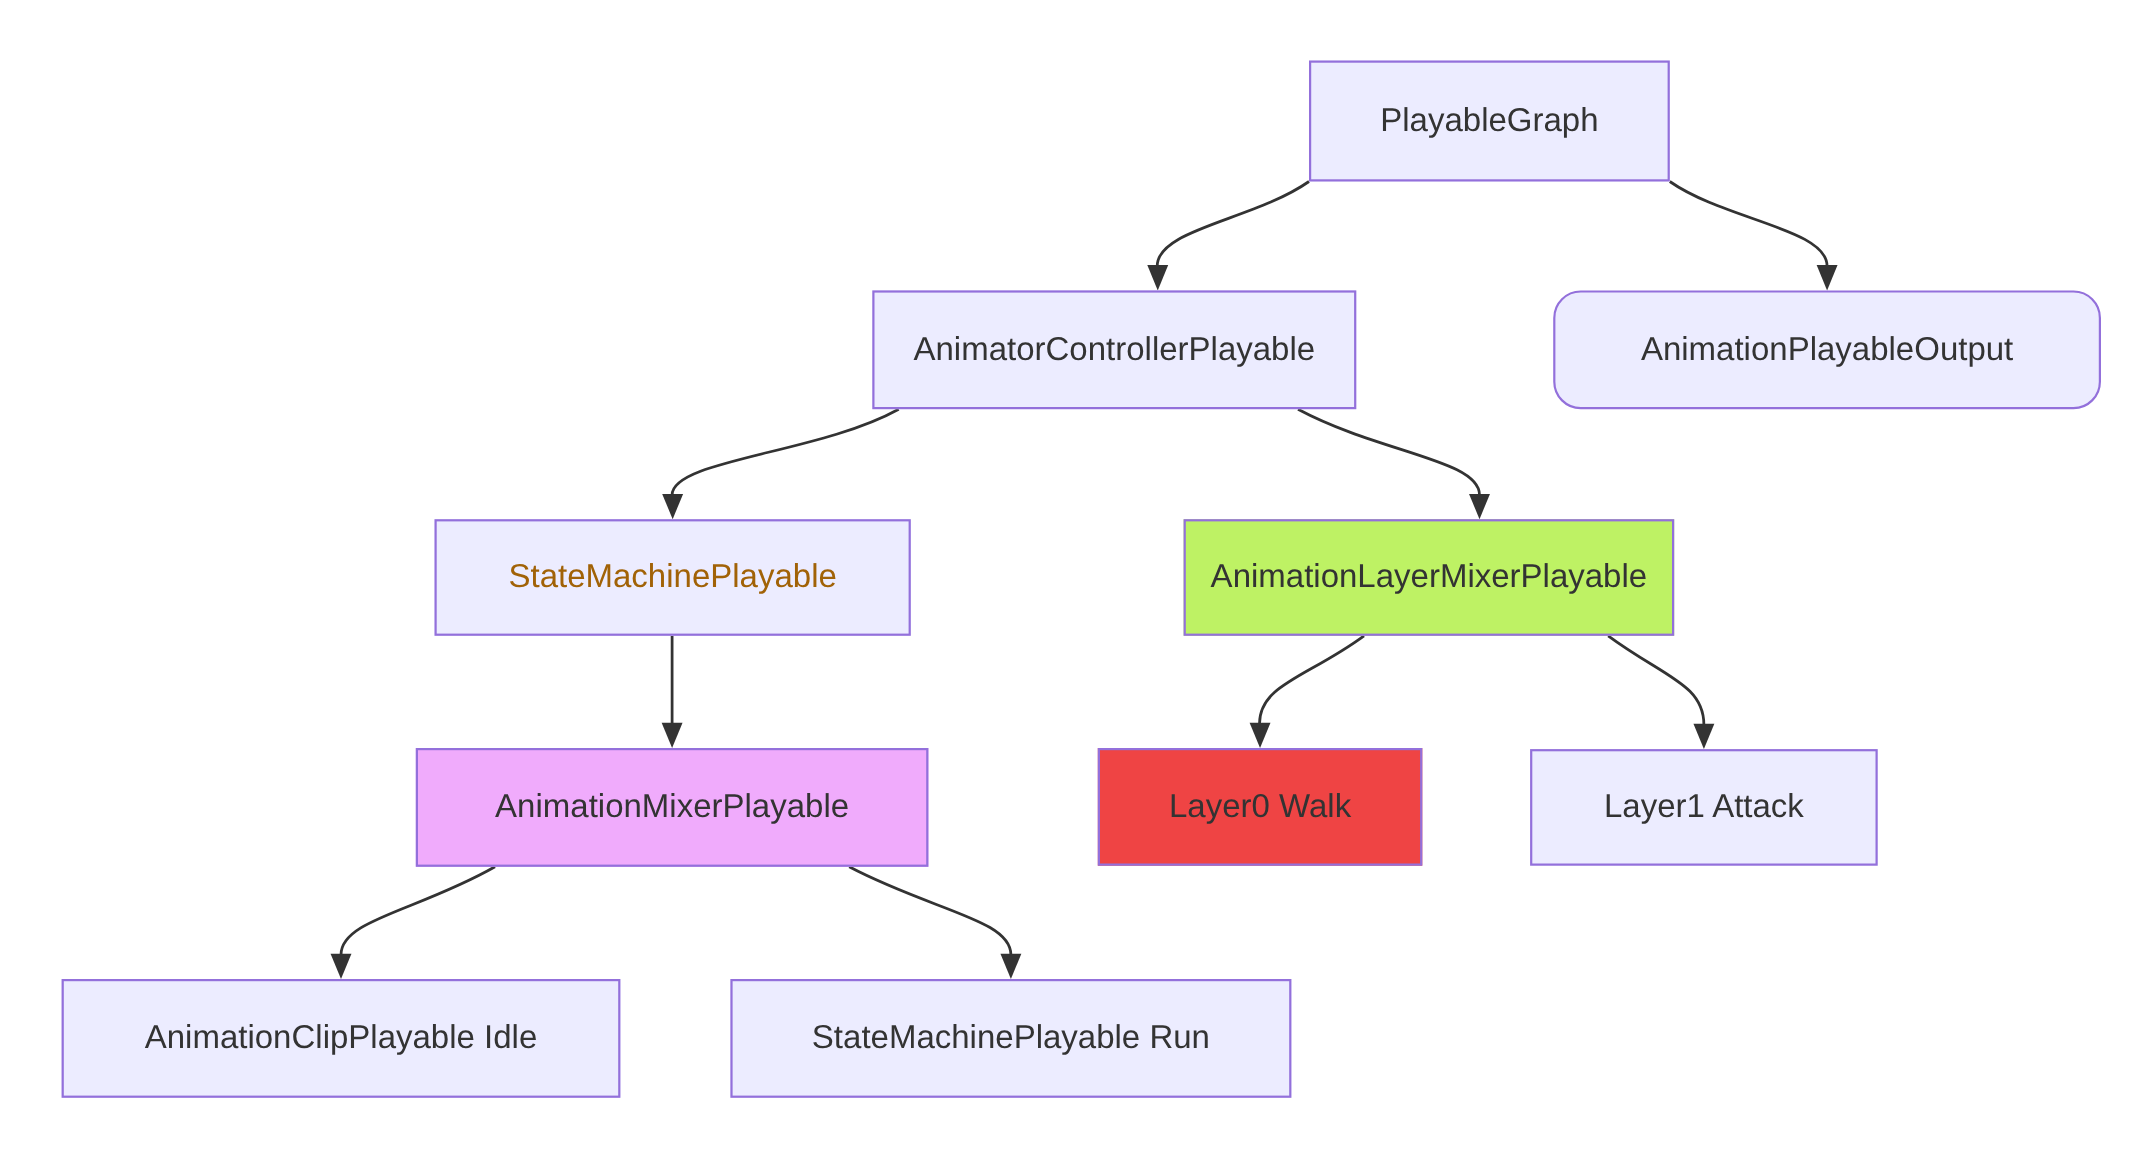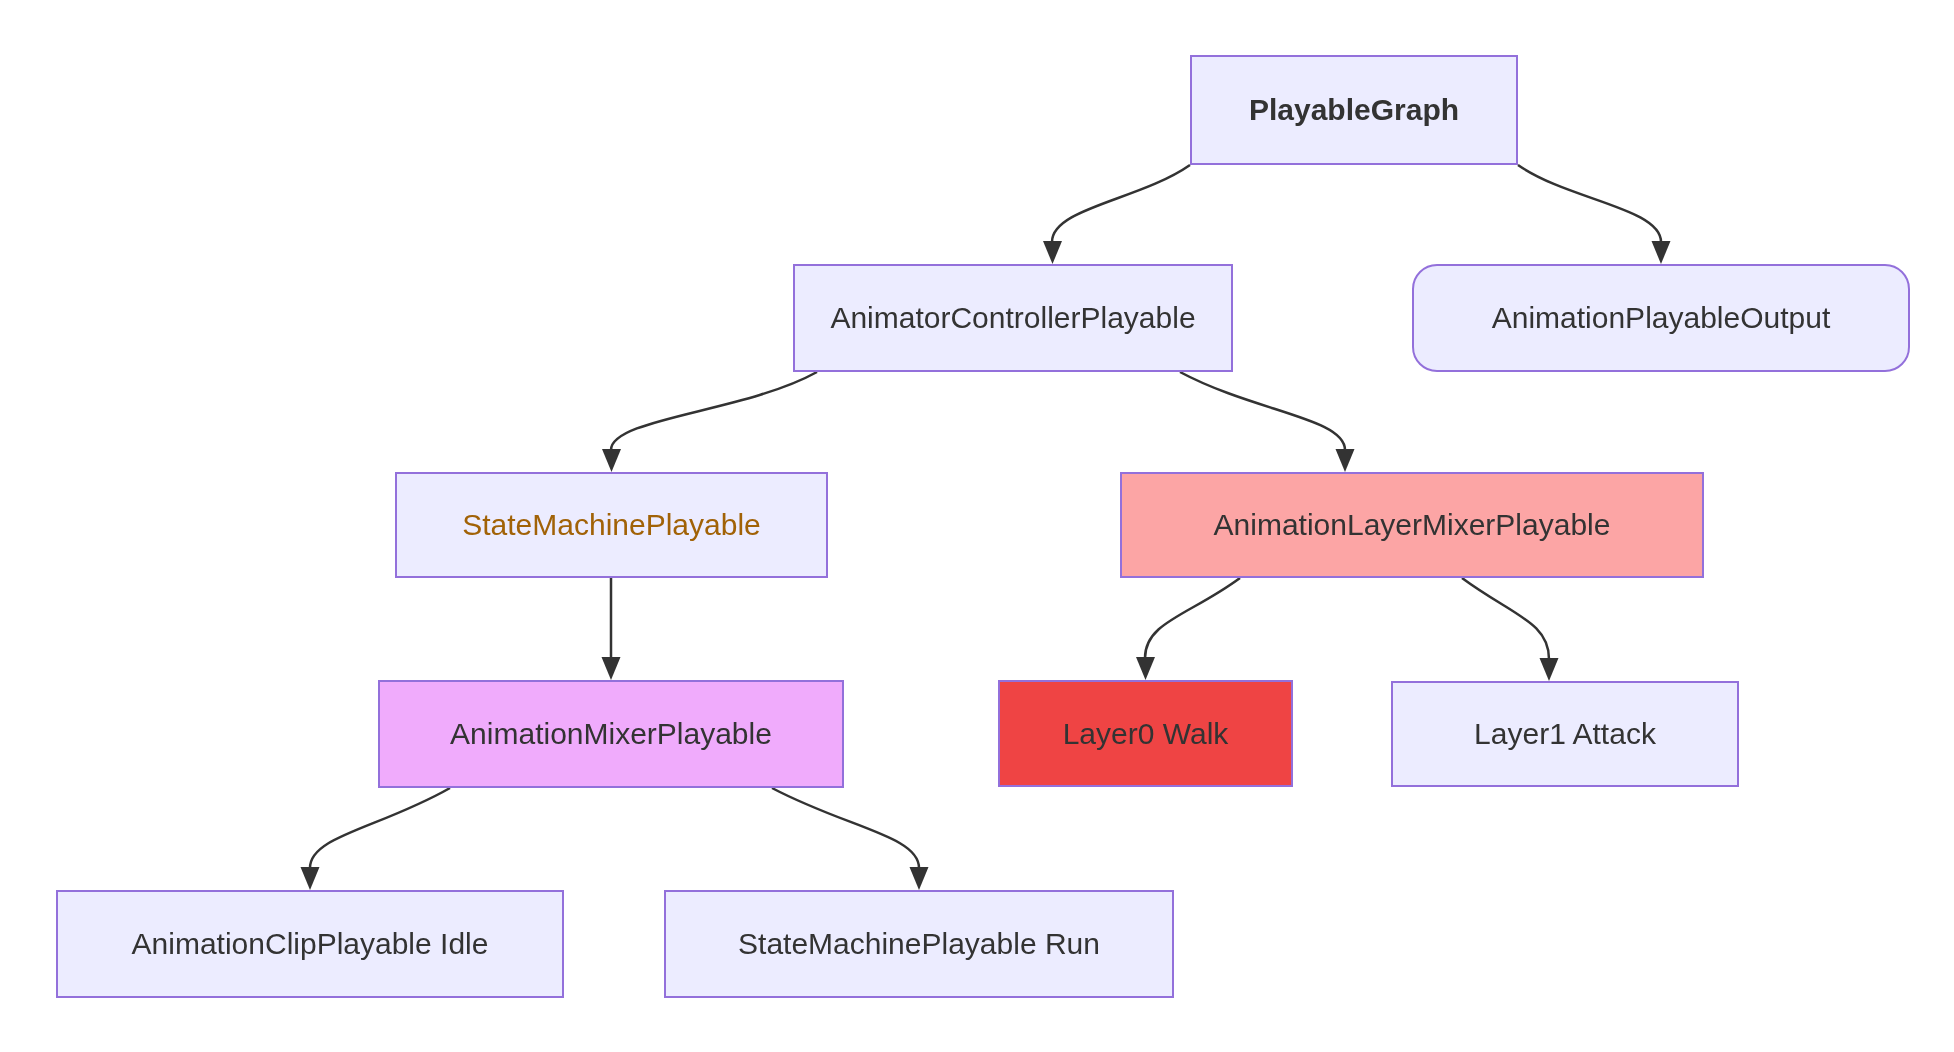--- a/index.html
+++ b/index.html
@@ -66,42 +66,42 @@
       <path d="M1240,578 C1190,615 1145,622 1145,658" fill="none" stroke="#333333" stroke-width="2.5"></path>
       <polygon points="1145.5,680 1136,657 1155,657" fill="#333333"></polygon>
       <path d="M1462,578 C1512,615 1549,622 1549,659" fill="none" stroke="#333333" stroke-width="2.5"></path>
       <polygon points="1549,681 1539.5,658 1558.5,658" fill="#333333"></polygon>
       <path d="M450,788 C380,828 310,836 310,868" fill="none" stroke="#333333" stroke-width="2.5"></path>
       <polygon points="310,890 300.5,867 319.5,867" fill="#333333"></polygon>
       <path d="M772,788 C848,828 919,836 919,868" fill="none" stroke="#333333" stroke-width="2.5"></path>
       <polygon points="919,890 909.5,867 928.5,867" fill="#333333"></polygon>
     </svg>
   <div id="nodes-layer">
-      <div class="node" style="left: 1190px; top: 55px; width: 328px; height: 110px; background: rgb(236, 236, 255); border-color: rgb(147, 112, 219); color: rgb(51, 51, 51); font-weight: bold;">
+      <div class="node" style="left: 1190px; top: 55px; width: 328px; height: 110px; background: rgb(236, 236, 255); border-color: rgb(147, 112, 219); color: rgb(51, 51, 51);">
         <span>PlayableGraph</span>
       </div>
       <div class="node" style="left: 793px; top: 264px; width: 440px; height: 108px; background: rgb(236, 236, 255); border-color: rgb(147, 112, 219); color: rgb(51, 51, 51);">
         <span>AnimatorControllerPlayable</span>
       </div>
       <div class="node" style="left: 1412px; top: 264px; width: 498px; height: 108px; background: rgb(236, 236, 255); border-color: rgb(147, 112, 219); color: rgb(51, 51, 51); border-radius: 25px;">
         <span>AnimationPlayableOutput</span>
       </div>
       <div class="node" style="left: 395px; top: 472px; width: 433px; height: 106px; background: rgb(236, 236, 255); border-color: rgb(147, 112, 219); color: #a16207;">
         <span>StateMachinePlayable</span>
       </div>
-      <div class="node" style="left: 1076px; top: 472px; width: 584px; height: 106px; background: #fca5a5; border-color: rgb(147, 112, 219); color: rgb(51, 51, 51); margin-left: 44px;">
+      <div class="node" style="left: 1076px; top: 472px; width: 446px; height: 106px; background: #bef264; border-color: rgb(147, 112, 219); color: rgb(51, 51, 51);">
         <span>AnimationLayerMixerPlayable</span>
       </div>
       <div class="node" style="left: 378px; top: 680px; width: 466px; height: 108px; background: #f0abfc; border-color: rgb(147, 112, 219); color: rgb(51, 51, 51);">
         <span>AnimationMixerPlayable</span>
       </div>
       <div class="node" style="left: 998px; top: 680px; width: 295px; height: 107px; background: #ef4444; border-color: rgb(147, 112, 219); color: rgb(51, 51, 51);">
         <span>Layer0 Walk</span>
       </div>
-      <div class="node" style="left: 1391px; top: 681px; width: 348px; height: 106px; background: rgb(236, 236, 255); border-color: rgb(147, 112, 219); color: rgb(51, 51, 51); align-items: center;">
+      <div class="node" style="left: 1391px; top: 681px; width: 316px; height: 106px; background: rgb(236, 236, 255); border-color: rgb(147, 112, 219); color: rgb(51, 51, 51); align-items: center;">
         <span>Layer1 Attack</span>
       </div>
       <div class="node" style="left: 56px; top: 890px; width: 508px; height: 108px; background: rgb(236, 236, 255); border-color: rgb(147, 112, 219); color: rgb(51, 51, 51);">
         <span>AnimationClipPlayable Idle</span>
       </div>
       <div class="node" style="left: 664px; top: 890px; width: 510px; height: 108px; background: rgb(236, 236, 255); border-color: rgb(147, 112, 219); color: rgb(51, 51, 51);">
         <span>StateMachinePlayable Run</span>
       </div>
     </div>
 </div>

